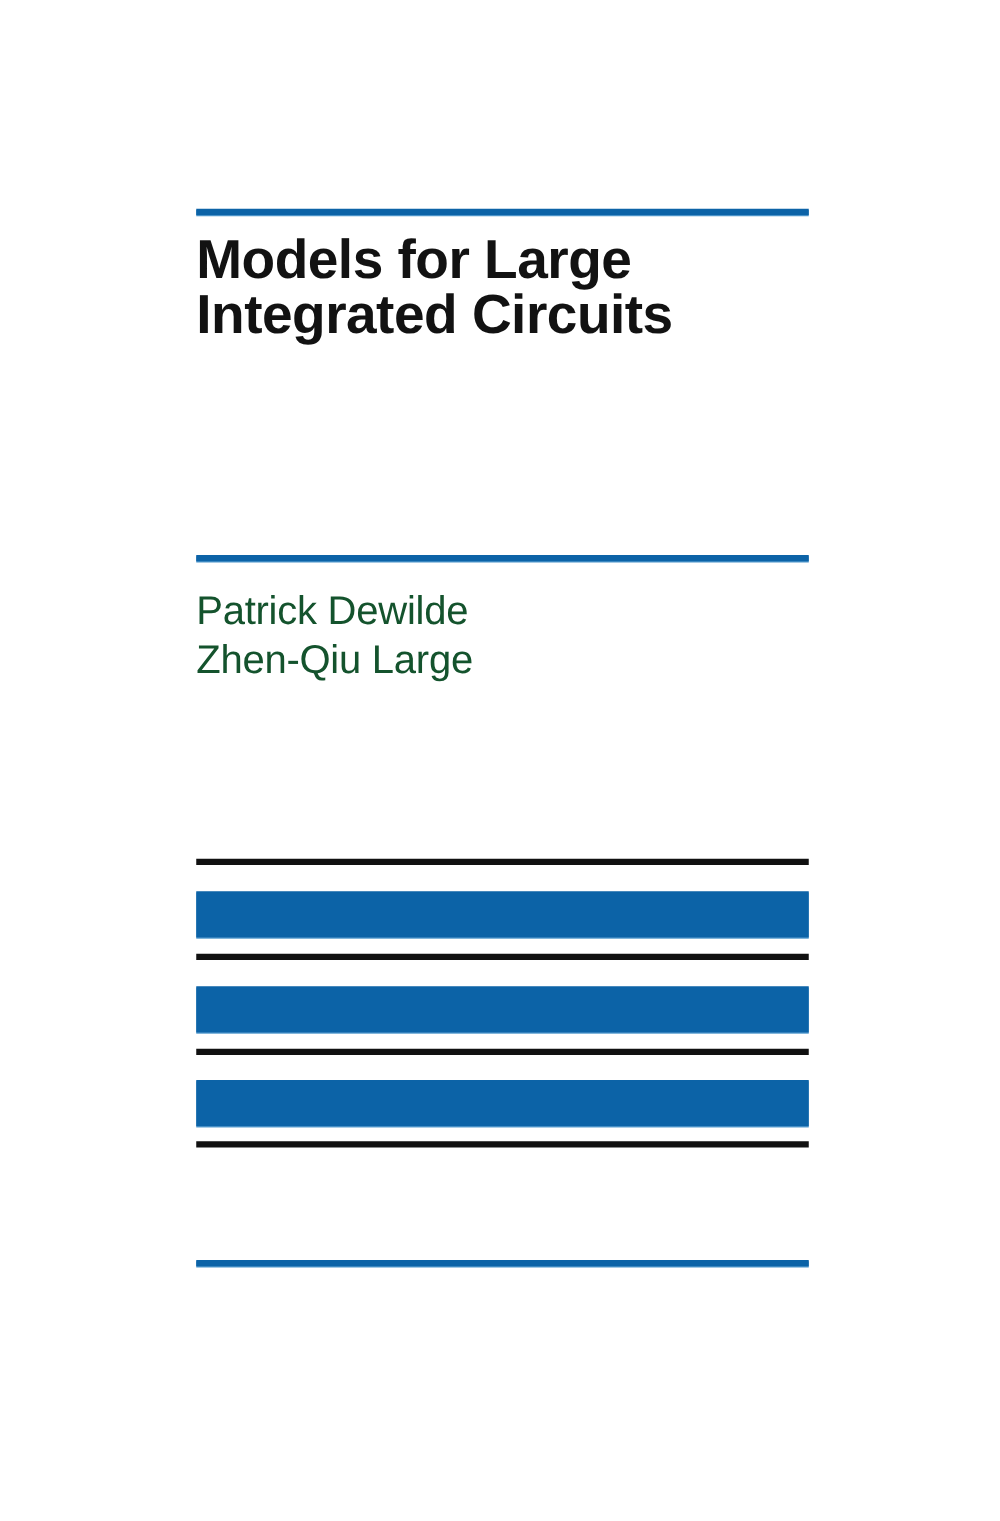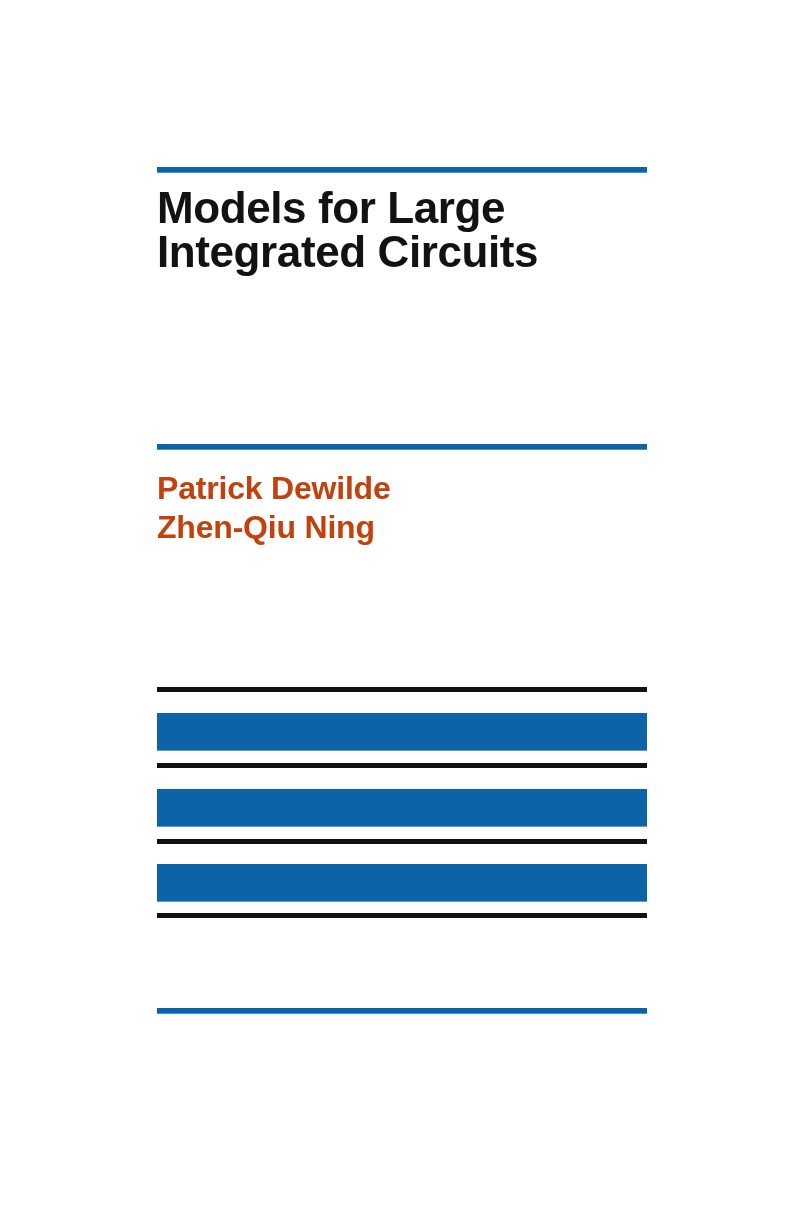--- a/index.html
+++ b/index.html
@@ -75,24 +75,24 @@
   }
 
   .authors-block {
     position: absolute;
     left: 157px;
     top: 469px;
     width: 520px;
   }
   .author-line {
     font-size: 32px;
-    font-weight: bold;
+    font-weight: normal;
     line-height: 39px;
     letter-spacing: -0.2px;
-    color: #c2410c;
+    color: #14532d;
     white-space: nowrap;
   }
 
   .publisher-block {
     position: absolute;
     left: 157px;
     top: 1028px;
     width: 520px;
   }
   .publisher-line {
@@ -113,21 +113,21 @@
 
   <div class="title-block">
     <div class="title-line">Models for Large</div>
     <div class="title-line">Integrated Circuits</div>
   </div>
 
   <div class="rule-blue" id="rule-authors"></div>
 
   <div class="authors-block">
     <div class="author-line">Patrick Dewilde</div>
-    <div class="author-line">Zhen-Qiu Ning</div>
+    <div class="author-line">Zhen-Qiu Large</div>
   </div>
 
   <div class="rule-black" id="band-rule-1"></div>
   <div class="bar-blue" id="band-bar-1"></div>
   <div class="rule-black" id="band-rule-2"></div>
   <div class="bar-blue" id="band-bar-2"></div>
   <div class="rule-black" id="band-rule-3"></div>
   <div class="bar-blue" id="band-bar-3"></div>
   <div class="rule-black" id="band-rule-4"></div>
 

